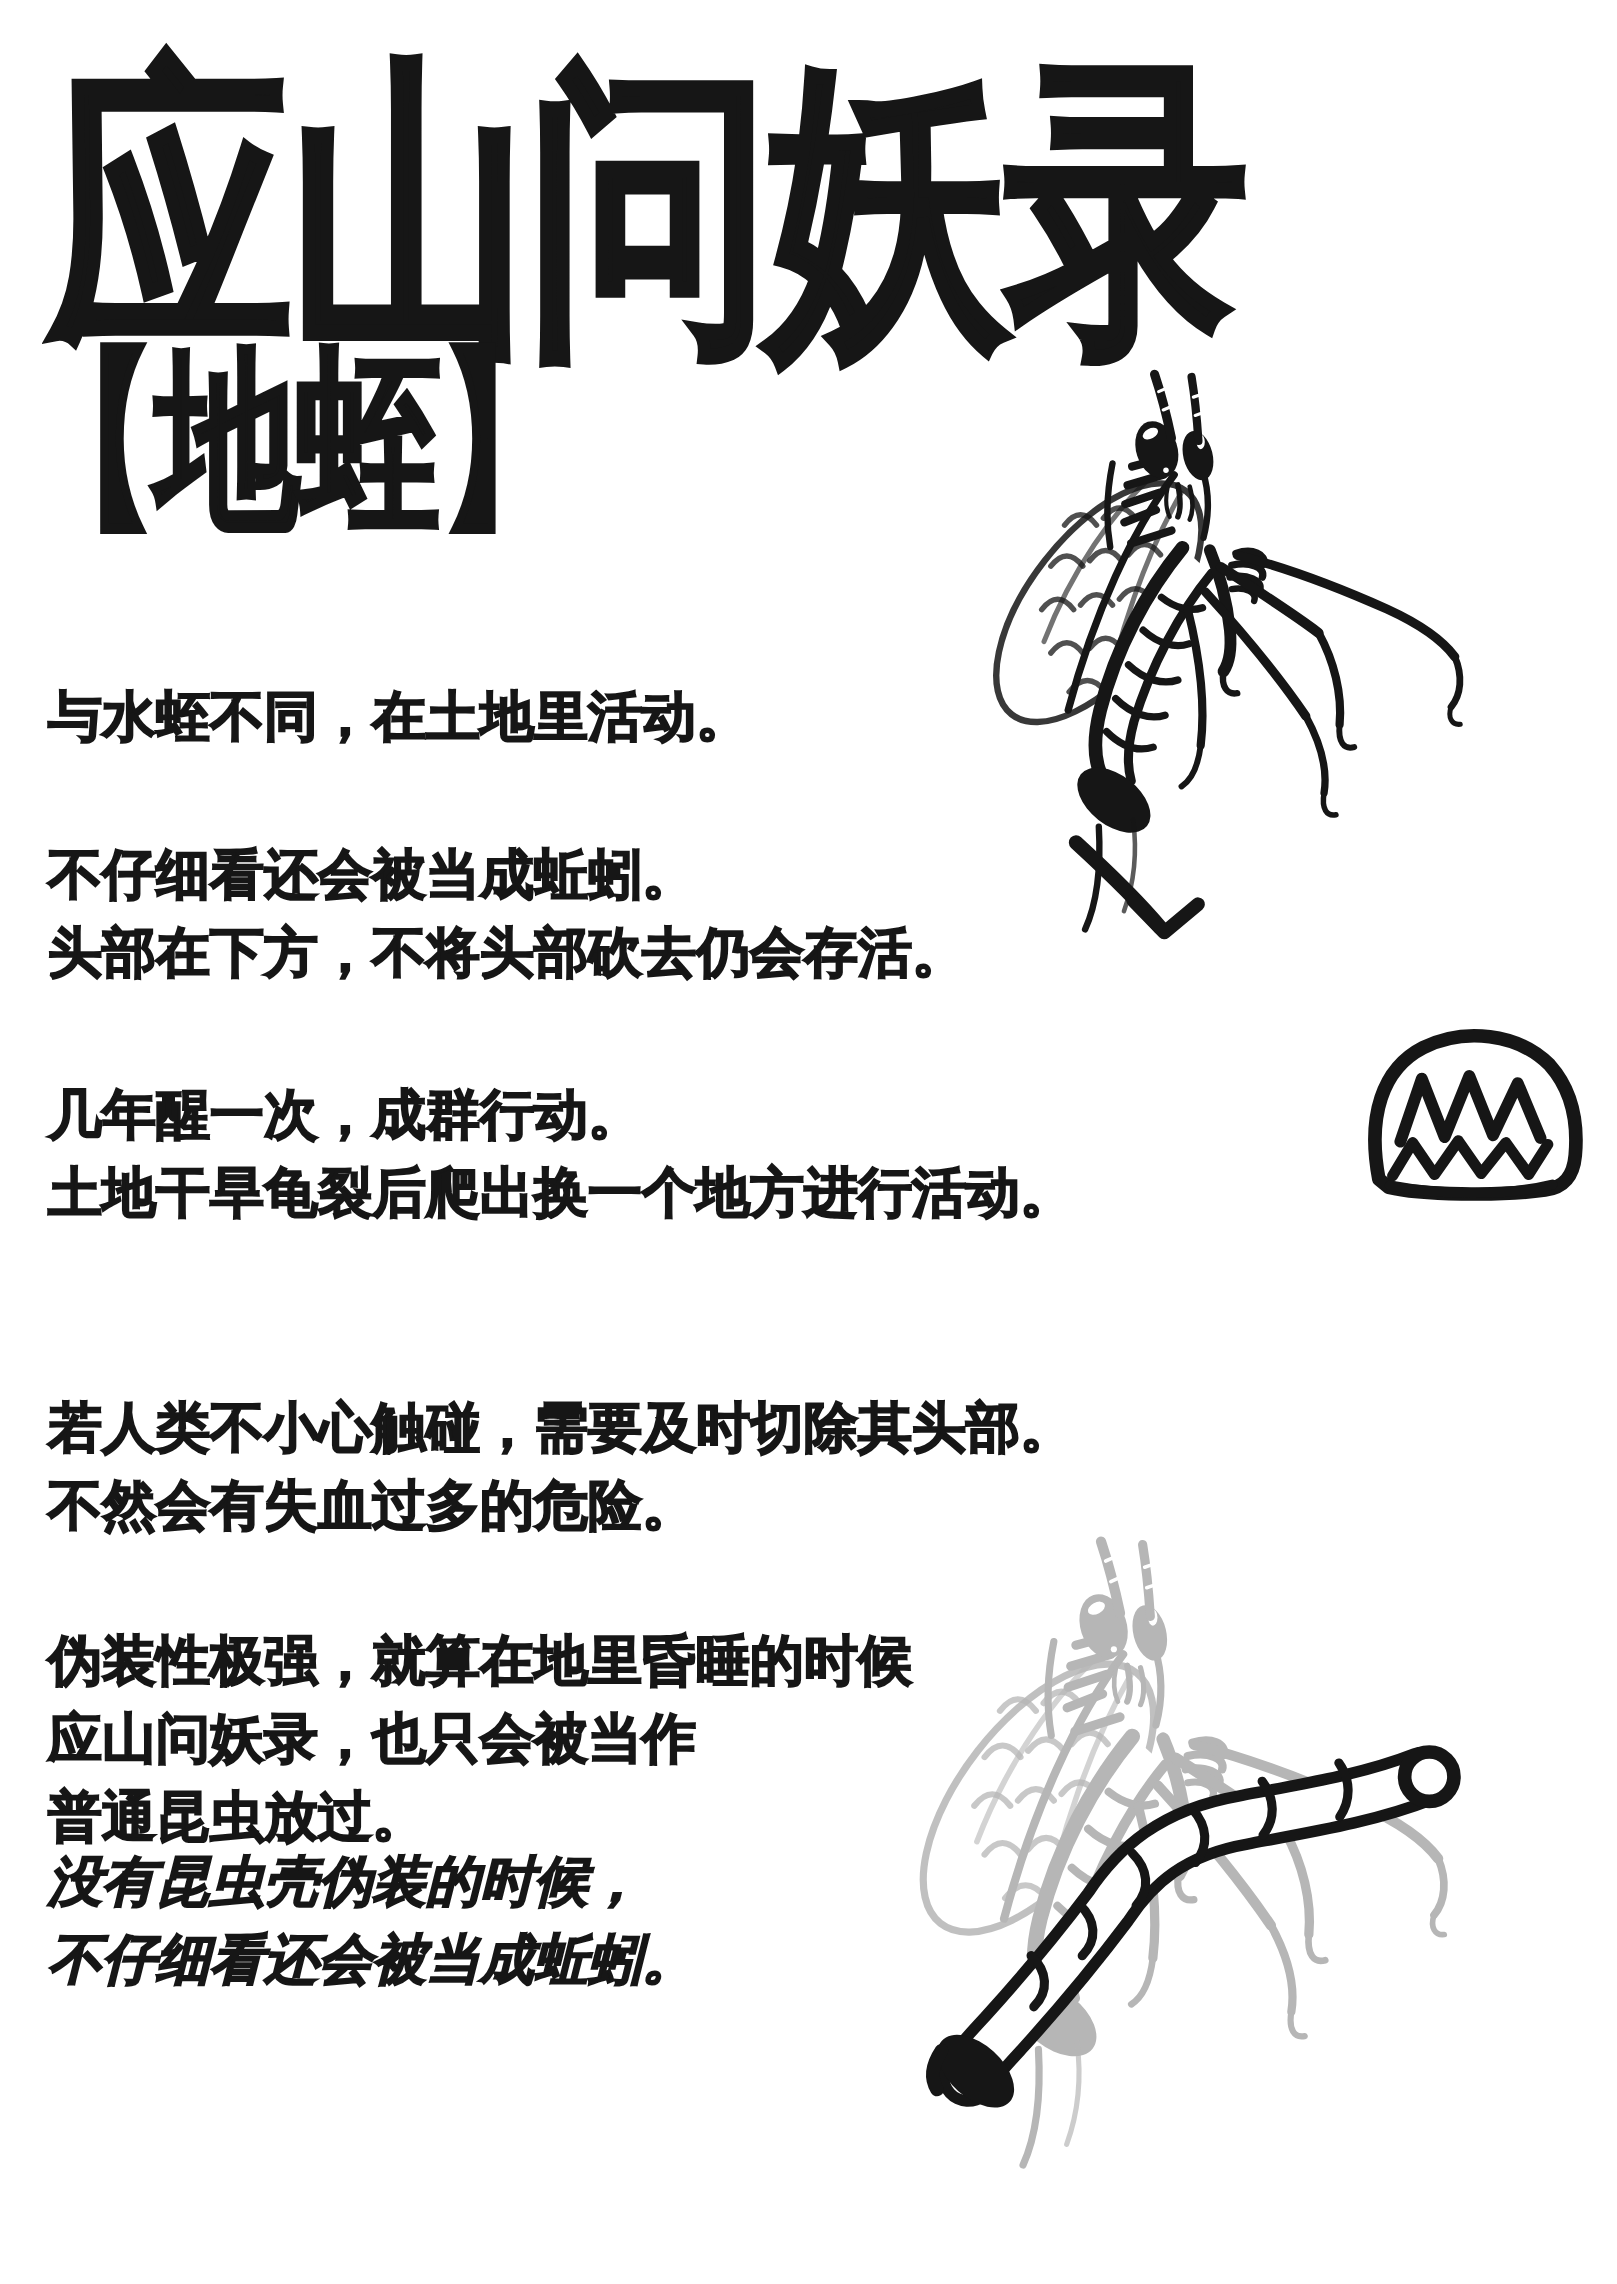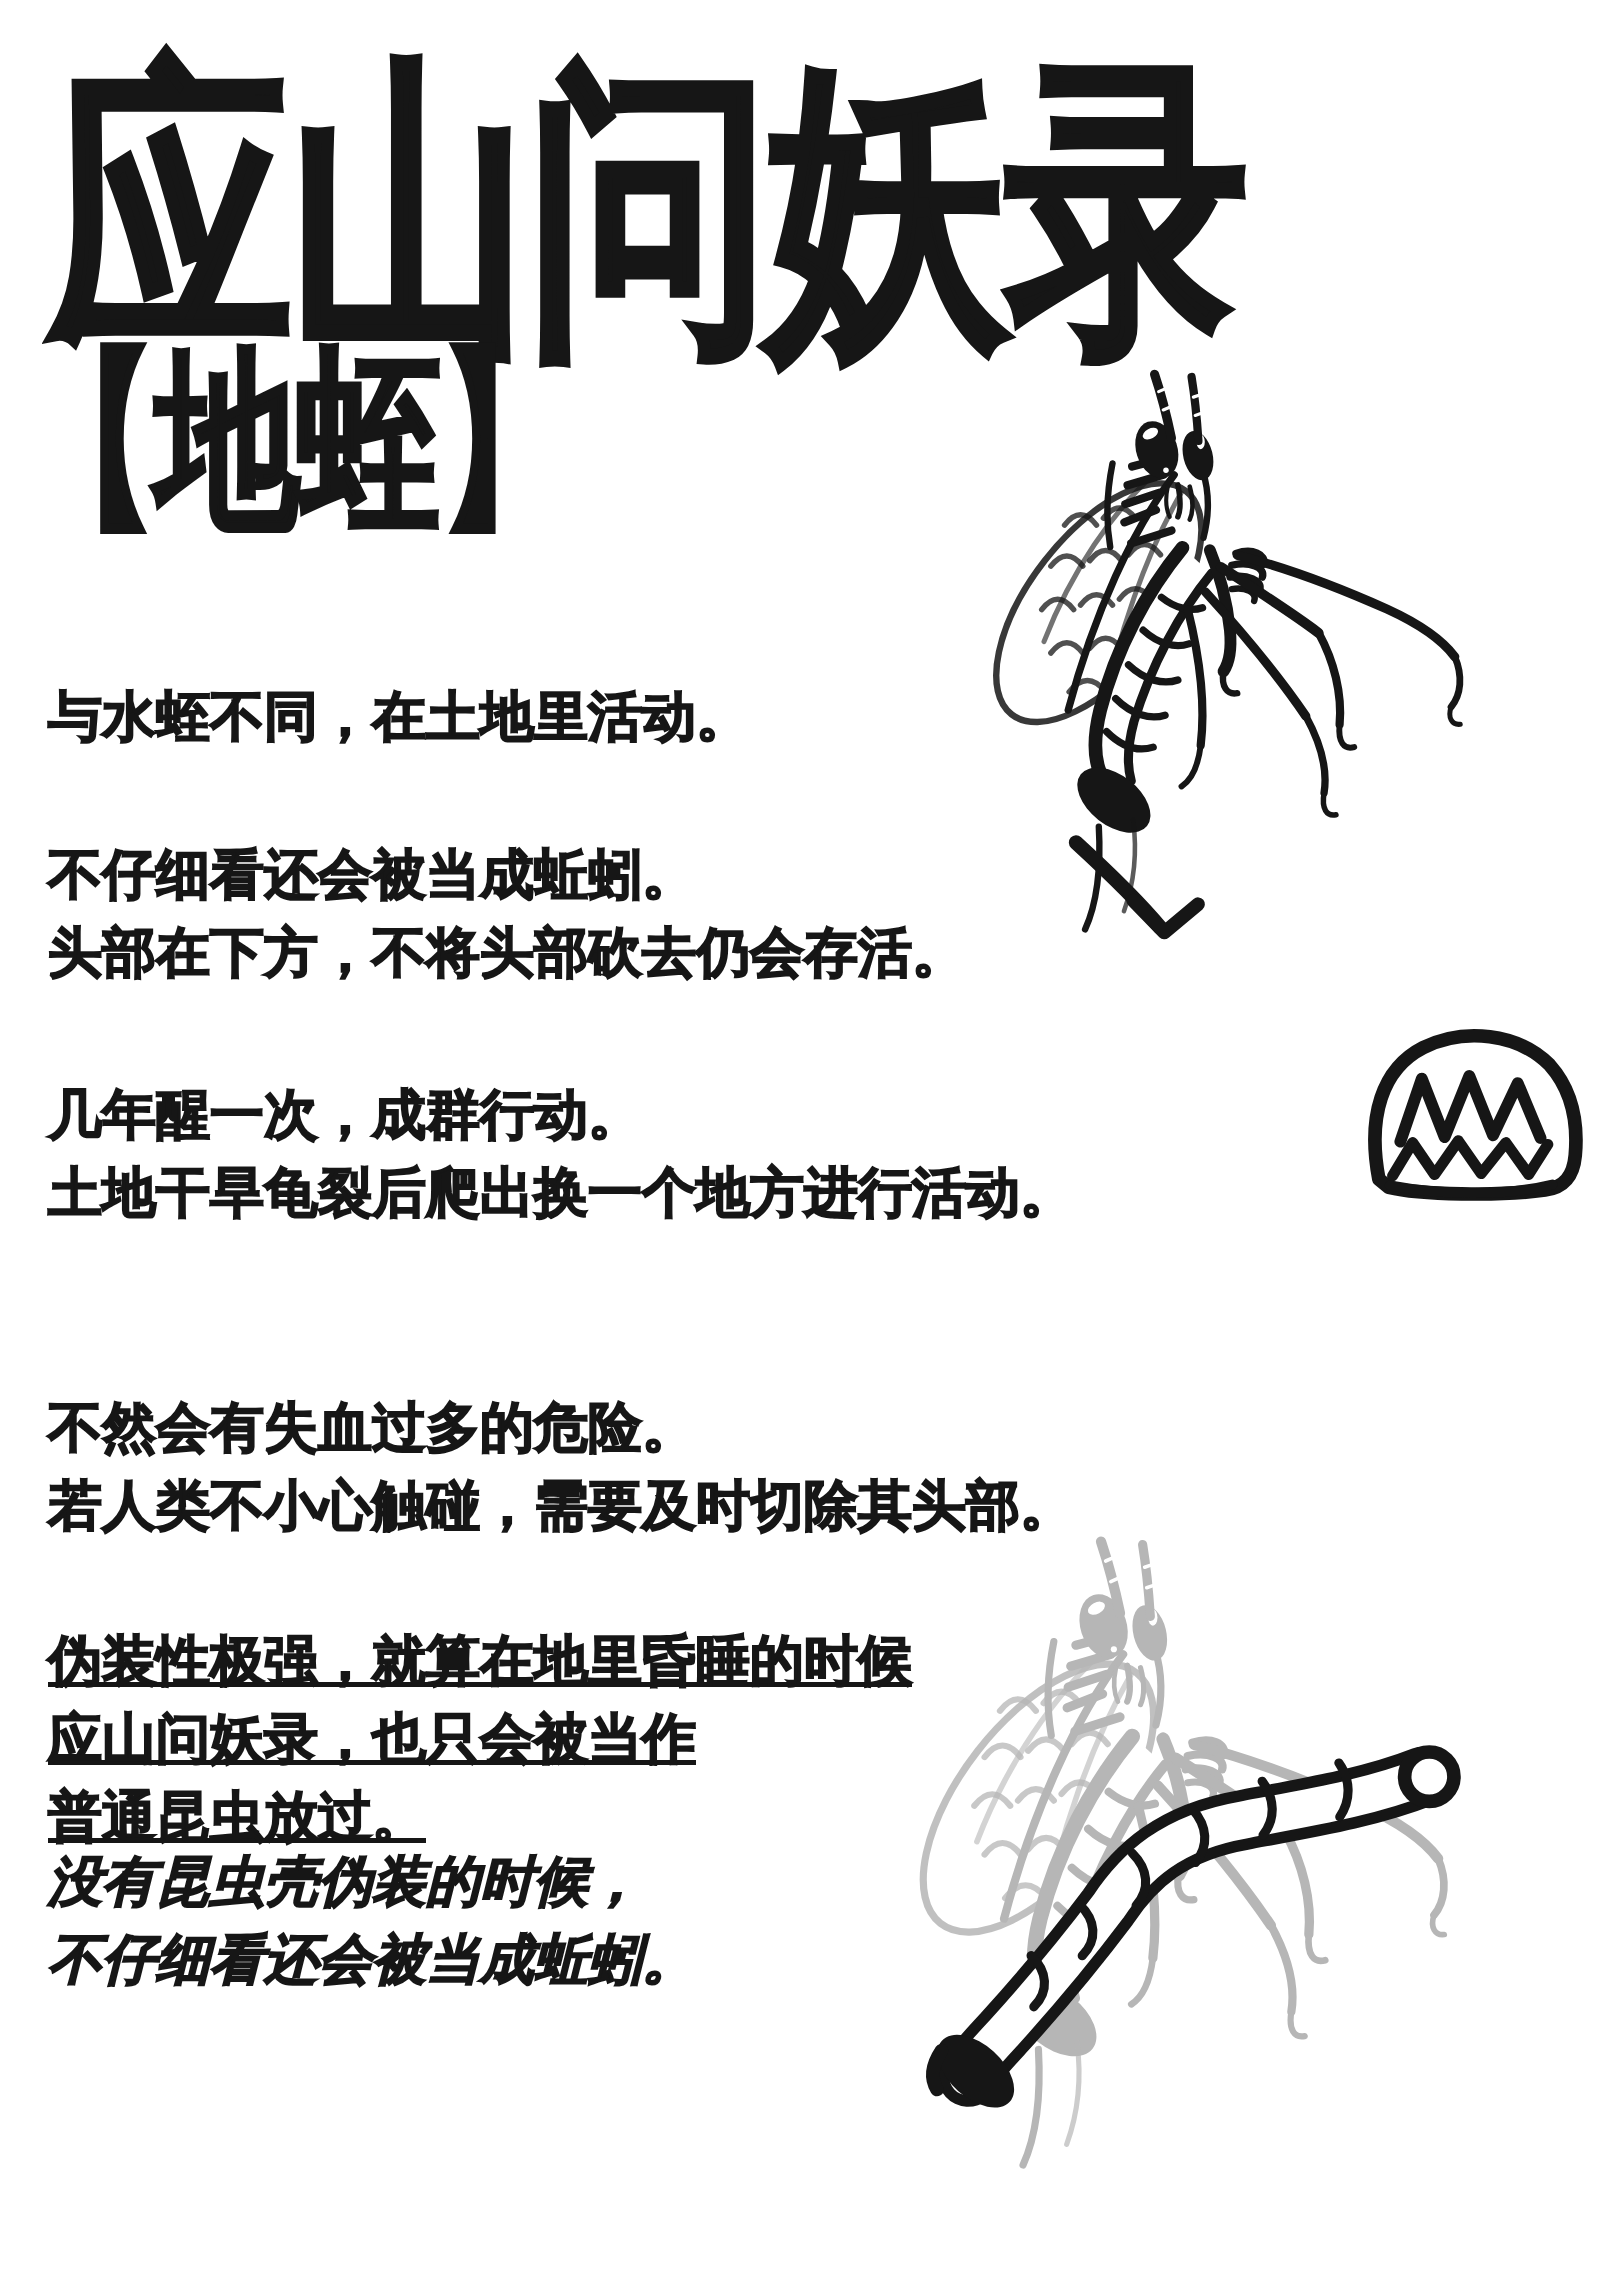--- a/index.html
+++ b/index.html
@@ -24,21 +24,21 @@
     -webkit-text-stroke:4.6px #161616;
     letter-spacing:-3.7px;
   }
   
   .para{left:48px;right:27px;}
   .line{
     font-size:54px;font-weight:700;line-height:78px;white-space:nowrap;
     -webkit-text-stroke:1.8px #161616;
   }
   .p1{top:678px;} .p2{top:836px;} .p3{top:1076px;}
-  .p4{top:1389px;} .p5{top:1622px;text-decoration:underline;} .p6{top:1843px;font-style:italic;}
+  .p4{top:1389px;} .p5{top:1622px;} .p6{top:1843px;font-style:italic;}
   svg{display:block;overflow:visible;}
   .ink{color:#161616;}
   .ghost{color:#b6b6b6;}
 </style>
 </head>
 <body>
 
 <svg width="0" height="0" style="position:absolute" aria-hidden="true">
   <defs>
     <g id="insect" fill="none" stroke="currentColor" stroke-linecap="round" stroke-linejoin="round">
@@ -117,22 +117,22 @@
 </div>
 <div class="abs para p2">
   <div class="line">不仔细看还会被当成蚯蚓。</div>
   <div class="line">头部在下方，不将头部砍去仍会存活。</div>
 </div>
 <div class="abs para p3">
   <div class="line">几年醒一次，成群行动。</div>
   <div class="line">土地干旱龟裂后爬出换一个地方进行活动。</div>
 </div>
 <div class="abs para p4">
+  <div class="line">若人类不小心触碰，需要及时切除其头部。</div>
   <div class="line">不然会有失血过多的危险。</div>
-  <div class="line">若人类不小心触碰，需要及时切除其头部。</div>
 </div>
 <div class="abs para p5">
   <div class="line">伪装性极强，就算在地里昏睡的时候</div>
   <div class="line">应山问妖录，也只会被当作</div>
   <div class="line">普通昆虫放过。</div>
 </div>
 <div class="abs para p6">
   <div class="line">没有昆虫壳伪装的时候，</div>
   <div class="line">不仔细看还会被当成蚯蚓。</div>
 </div>

